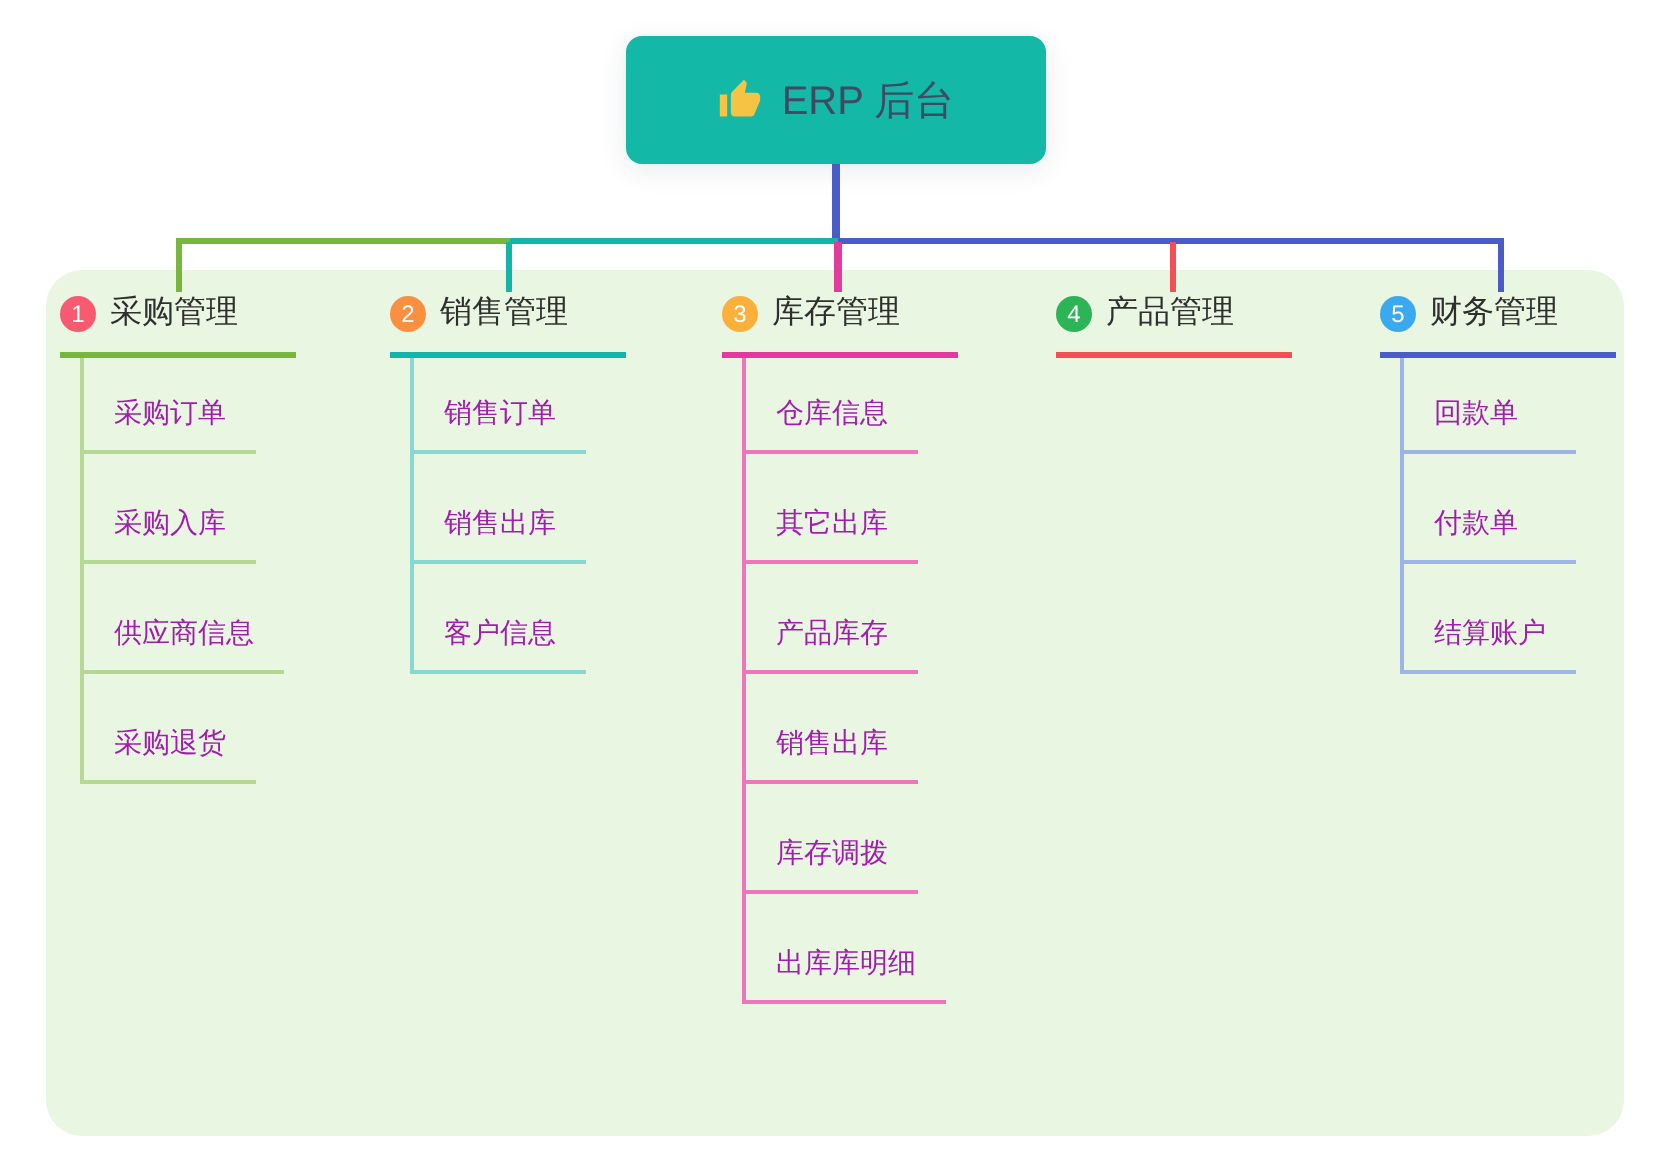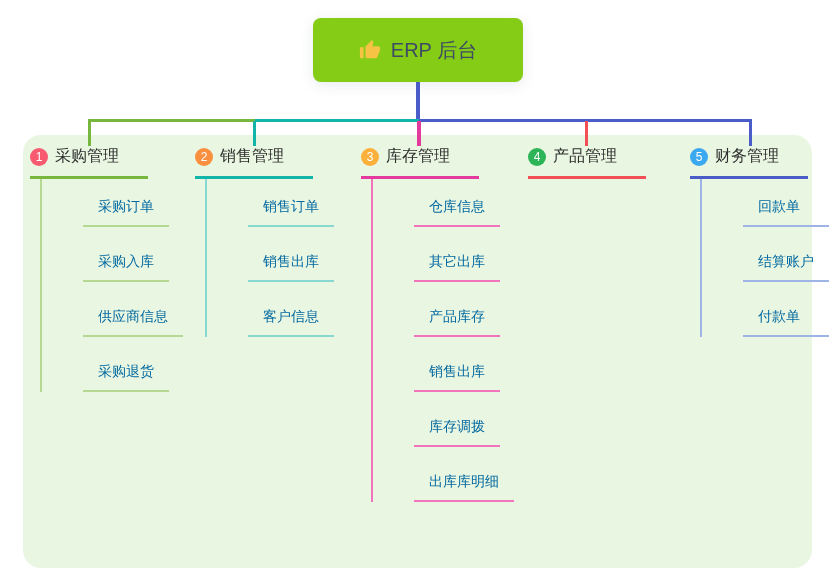--- a/index.html
+++ b/index.html
@@ -9,21 +9,21 @@
     font-family:"Liberation Sans","DejaVu Sans",sans-serif;
   }
   
   .canvas{
     position:absolute;left:23px;top:135px;width:789px;height:433px;
     background:#e9f6e1;border-radius:18px;
   }
   
   .root-node{
     position:absolute;left:313px;top:18px;width:210px;height:64px;
-    background:#84cc16;border-radius:8px;
+    background:#14b8a6;border-radius:8px;
     box-shadow:0 3px 14px rgba(40,60,90,.10), 0 0 2px rgba(40,60,90,.06);
     display:flex;align-items:center;justify-content:center;gap:10px;
     font-size:20px;color:#3f4b63;font-weight:500;
   }
   .root-node svg{display:block;}
   
   .stem{position:absolute;left:416px;top:82px;width:4px;height:39px;}
   .bar{position:absolute;top:119px;height:3px;}
   .bar.s0{left:88px;width:167px;}
   .bar.s1{left:255px;width:164px;}
@@ -52,21 +52,21 @@
     flex:0 0 18px;font-weight:500;
   }
   .items{
     margin-left:10px;border-left:2px solid var(--light);
     display:flex;flex-direction:column;align-items:flex-start;
   }
   .item{
     box-sizing:border-box;height:55px;min-width:86px;width:fit-content;
     display:flex;align-items:flex-end;
     padding:0 15px 9px 15px;border-bottom:2px solid var(--light);
-    font-size:14px;color:#0369a1;white-space:nowrap;margin-left:41px;
+    font-size:14px;color:#a21caf;white-space:nowrap;
   }
   .item:first-child{height:48px;}
 </style>
 </head>
 <body>
 
 <div class="canvas"></div>
 
 <div class="root-node">
   <svg width="22" height="22" viewBox="0 0 24 24">
@@ -132,16 +132,16 @@
   </div>
 </div>
 
 <div class="branch b4" style="--main: #4a5cc8; --light: #9fb4e6; --badge: #3ba9ef;">
   <div class="branch-header">
     <span class="badge">5</span>
     <span>财务管理</span>
   </div>
   <div class="items">
       <div class="item">回款单</div>
+      <div class="item">付款单</div>
       <div class="item">结算账户</div>
-      <div class="item">付款单</div>
     </div>
 </div>
 
 </body></html>

